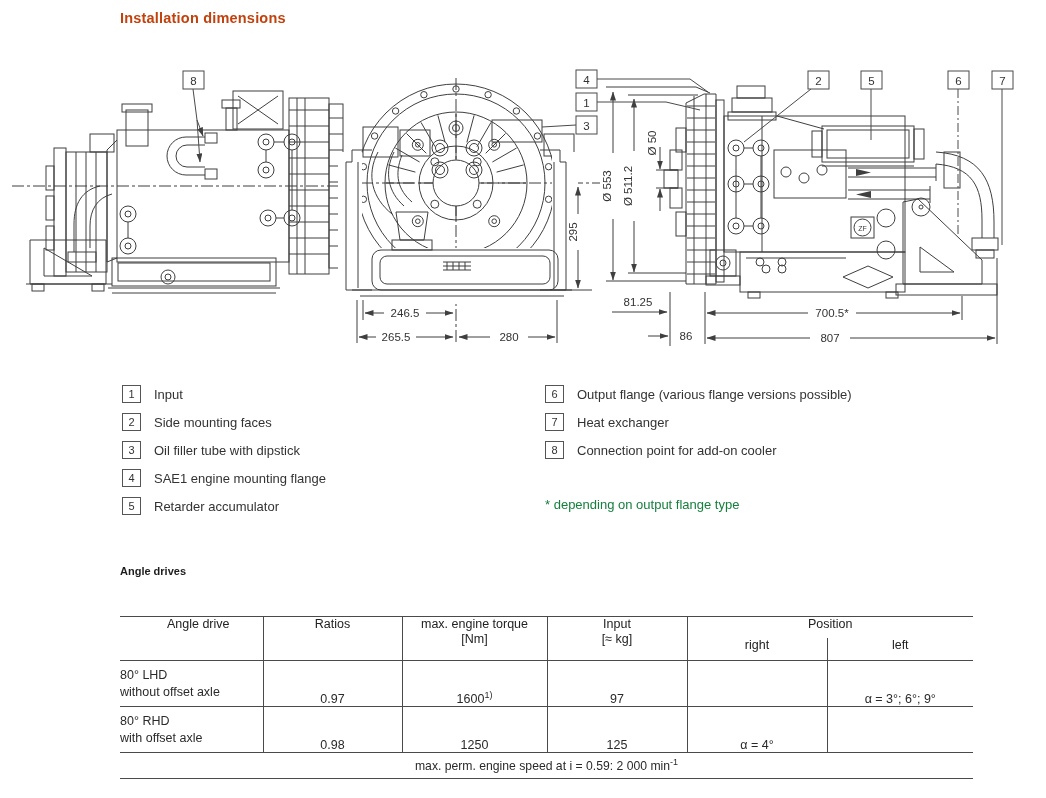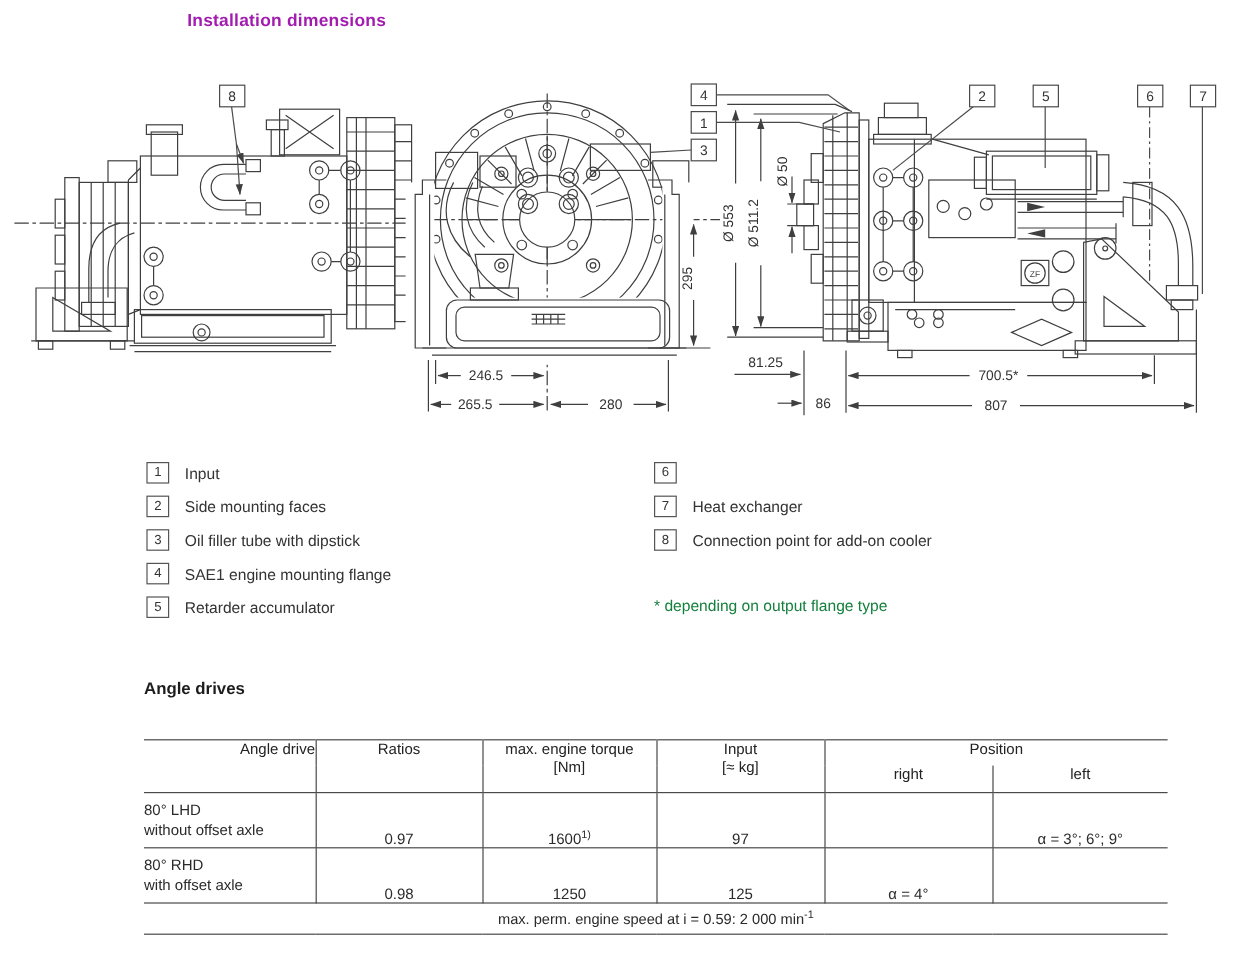--- a/index.html
+++ b/index.html
@@ -1,33 +1,33 @@
 <!DOCTYPE html>
 <html><head>
 <meta charset="utf-8">
 <style>
   html,body{margin:0;padding:0;background:#fff;}
   .page{position:relative;width:1046px;height:798px;background:#ffffff;
         font-family:"Liberation Sans","DejaVu Sans",sans-serif;color:#2e2e2e;overflow:hidden;}
   .abs{position:absolute;}
-  .title{left:120px;top:10px;font-size:14.5px;font-weight:bold;color:#a21caf;letter-spacing:.2px;margin-left:36px;}
+  .title{left:120px;top:10px;font-size:14.5px;font-weight:bold;color:#c2410c;letter-spacing:.2px;}
   .legend-col{display:flex;flex-direction:column;}
   .legend-item{display:flex;align-items:center;height:28px;}
   .legend-num{width:17px;height:16px;border:1px solid #555;font-size:11px;line-height:16px;
               text-align:center;color:#333;flex:0 0 auto;}
   .legend-label{font-size:13px;color:#333;margin-left:13px;white-space:nowrap;}
   .footnote{font-size:13px;color:#15803d;}
-  .sec-head{font-size:14px;font-weight:bold;color:#1d1d1d;}
+  .sec-head{font-size:11px;font-weight:bold;color:#1d1d1d;}
   .sec-intro{font-size:13px;color:#333;white-space:nowrap;}
   table.angle{border-collapse:collapse;table-layout:fixed;width:853px;font-size:12.5px;color:#2a2a2a;
               border-top:1px solid #4a4a4a;}
   table.angle th,table.angle td{padding:0;font-weight:normal;}
   .br{border-right:1px solid #4a4a4a;}
   .hcell{font-weight:bold;text-align:center;vertical-align:top;padding-top:5px;line-height:15px;color:#222;}
-  .hcell.left{text-align:right;padding-left:14px;margin-top:40px;}
+  .hcell.left{text-align:center;padding-left:14px;margin-top:40px;}
   .h2row th{font-weight:bold;text-align:center;vertical-align:top;padding-bottom:4px;color:#222;}
   .hr-bottom{border-bottom:1px solid #4a4a4a;}
   tr.bodyrow{height:46px;}
   tr.bodyrow td{border-bottom:1px solid #4a4a4a;}
   td.namecell{vertical-align:middle;padding-left:14px;line-height:17px;}
   td.valcell{vertical-align:bottom;text-align:center;padding-bottom:6px;}
   tr.footrow td{height:25px;text-align:center;vertical-align:middle;border-bottom:1px solid #4a4a4a;
                 font-size:12.2px;}
   sup{font-size:9px;}
   svg text{font-family:"Liberation Sans","DejaVu Sans",sans-serif;}
@@ -382,20 +382,21 @@
     </div>
     <div class="legend-item">
       <span class="legend-num">5</span>
       <span class="legend-label">Retarder accumulator</span>
     </div>
   </div>
 
   <div class="abs legend-col" style="left:545px;top:380px">
     <div class="legend-item">
       <span class="legend-num">6</span>
+      <span class="legend-label">Output flange (various flange versions possible)</span>
     </div>
     <div class="legend-item">
       <span class="legend-num">7</span>
       <span class="legend-label">Heat exchanger</span>
     </div>
     <div class="legend-item">
       <span class="legend-num">8</span>
       <span class="legend-label">Connection point for add-on cooler</span>
     </div>
   </div>

